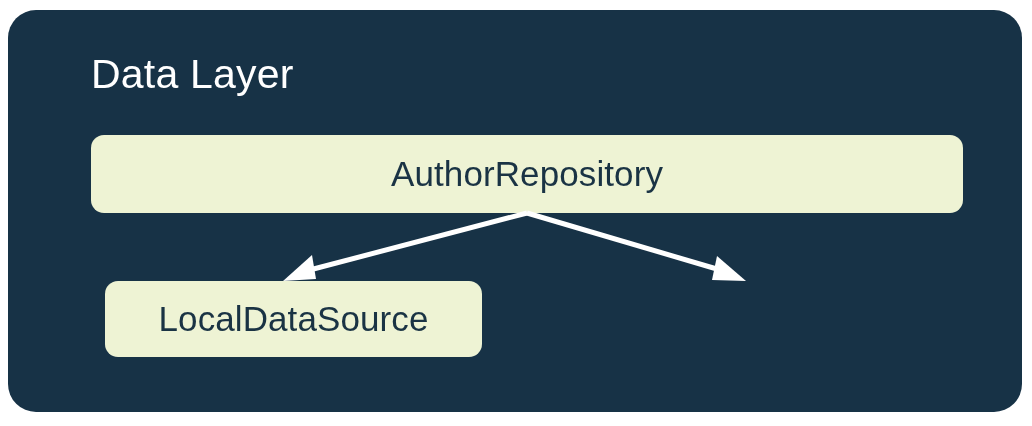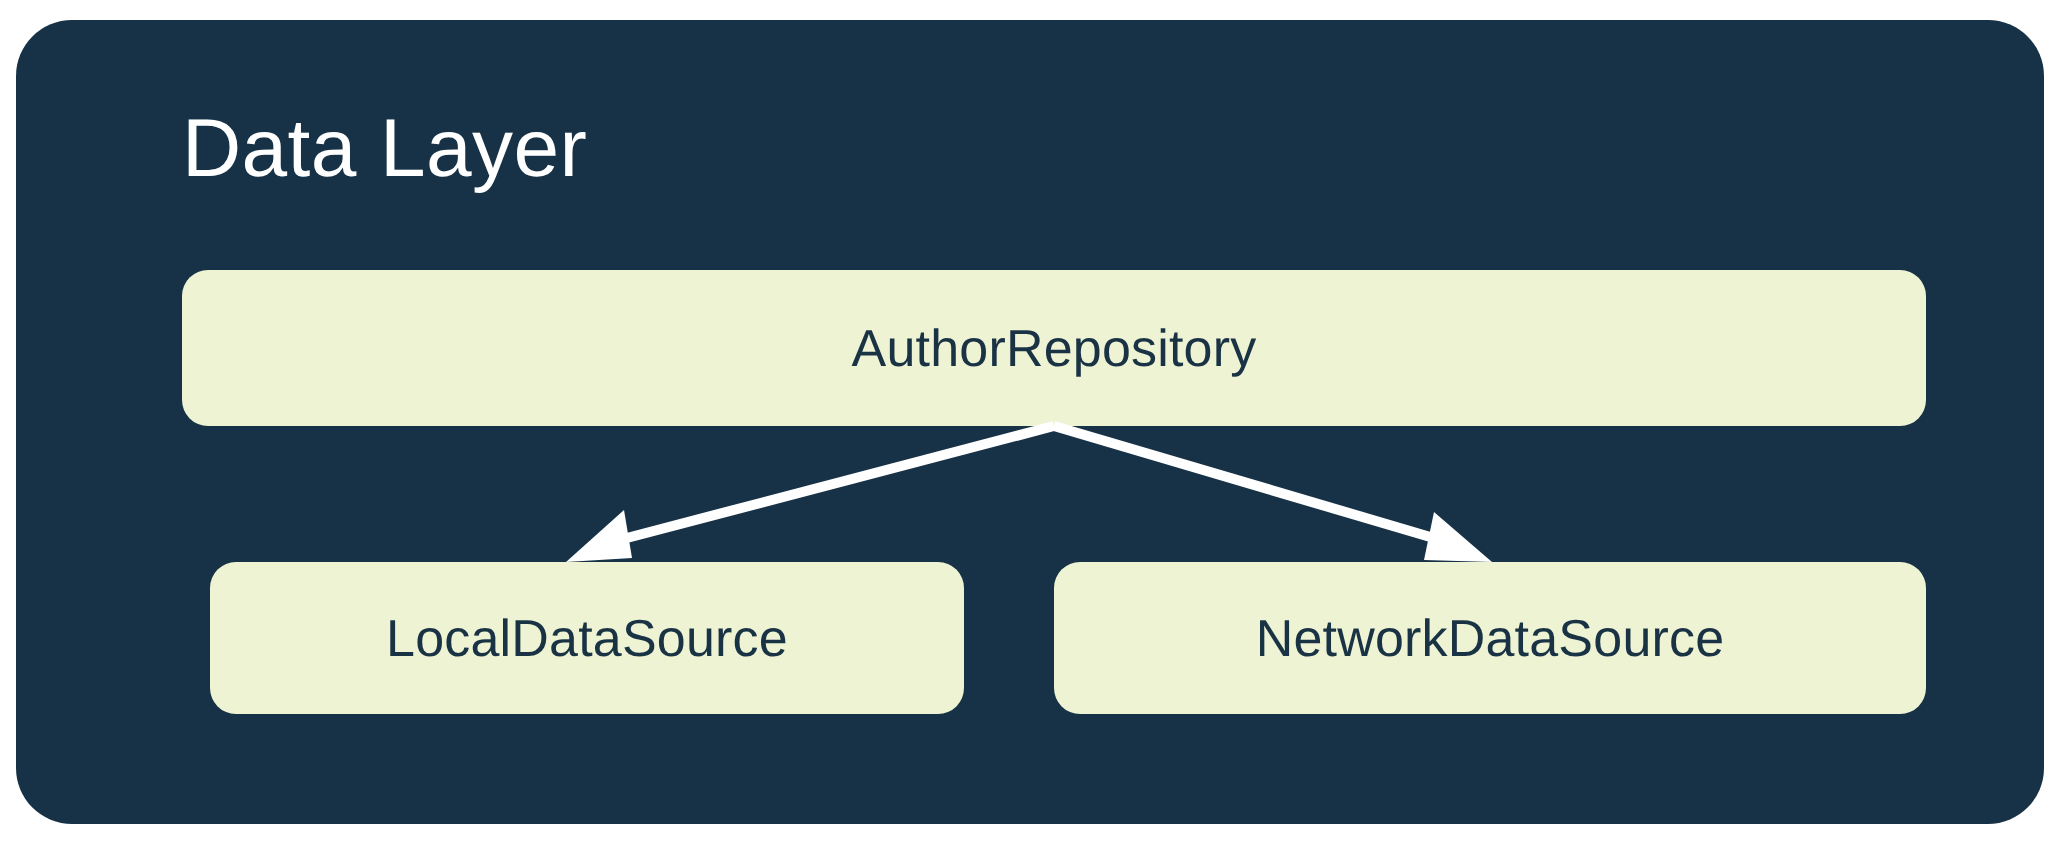--- a/index.html
+++ b/index.html
@@ -47,21 +47,21 @@
     position: absolute;
     background: #eef3d4;
     border-radius: 13px;
     display: flex;
     align-items: center;
     justify-content: center;
     box-sizing: border-box;
   }
   .node-label {
     color: #1a3344;
-    font-size: 26px;
+    font-size: 35px;
     line-height: 30px;
     font-weight: 400;
     letter-spacing: 0.1px;
     white-space: nowrap;
     font-family: "Liberation Sans", sans-serif;
   }
   #node-repository {
     left: 91px;
     top: 135px;
     width: 872px;
@@ -100,23 +100,20 @@
   </div>
 
   <div class="node-box" id="node-repository">
     <span class="node-label">AuthorRepository</span>
   </div>
 
   <div class="node-box" id="node-local">
     <span class="node-label">LocalDataSource</span>
   </div>
 
-  <div class="node-box" id="node-network">
-    <span class="node-label">NetworkDataSource</span>
-  </div>
 
   <svg class="arrow-layer" viewBox="0 0 1032 426" width="1032" height="426">
     <g>
       <line x1="527" y1="213" x2="302" y2="272" stroke="#ffffff" stroke-width="5" stroke-linecap="butt"></line>
       <polygon points="283,281 312,255 316,279" fill="#ffffff"></polygon>
     </g>
     <g>
       <line x1="527" y1="213" x2="727" y2="272" stroke="#ffffff" stroke-width="5" stroke-linecap="butt"></line>
       <polygon points="746,281 717,256 712,280" fill="#ffffff"></polygon>
     </g>

